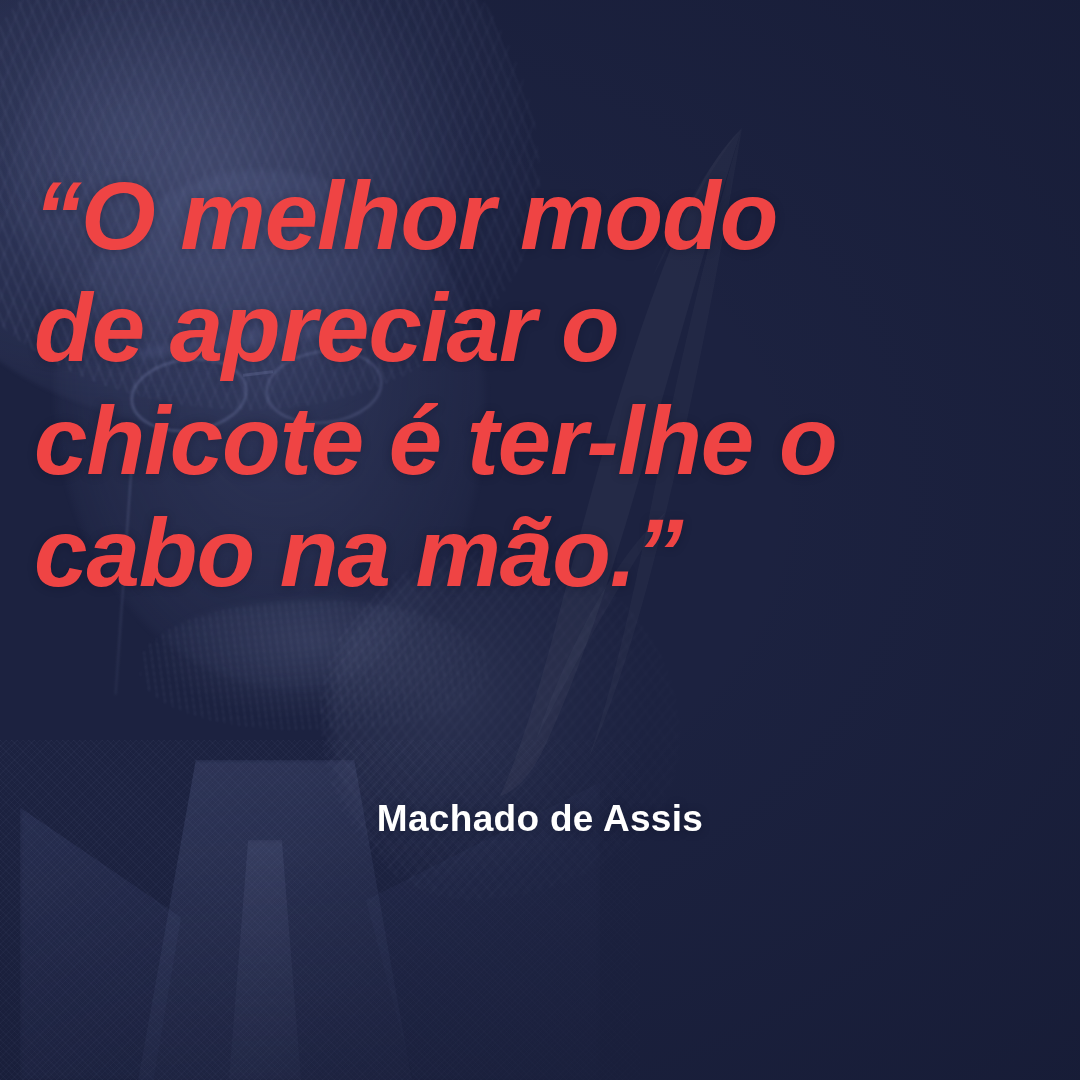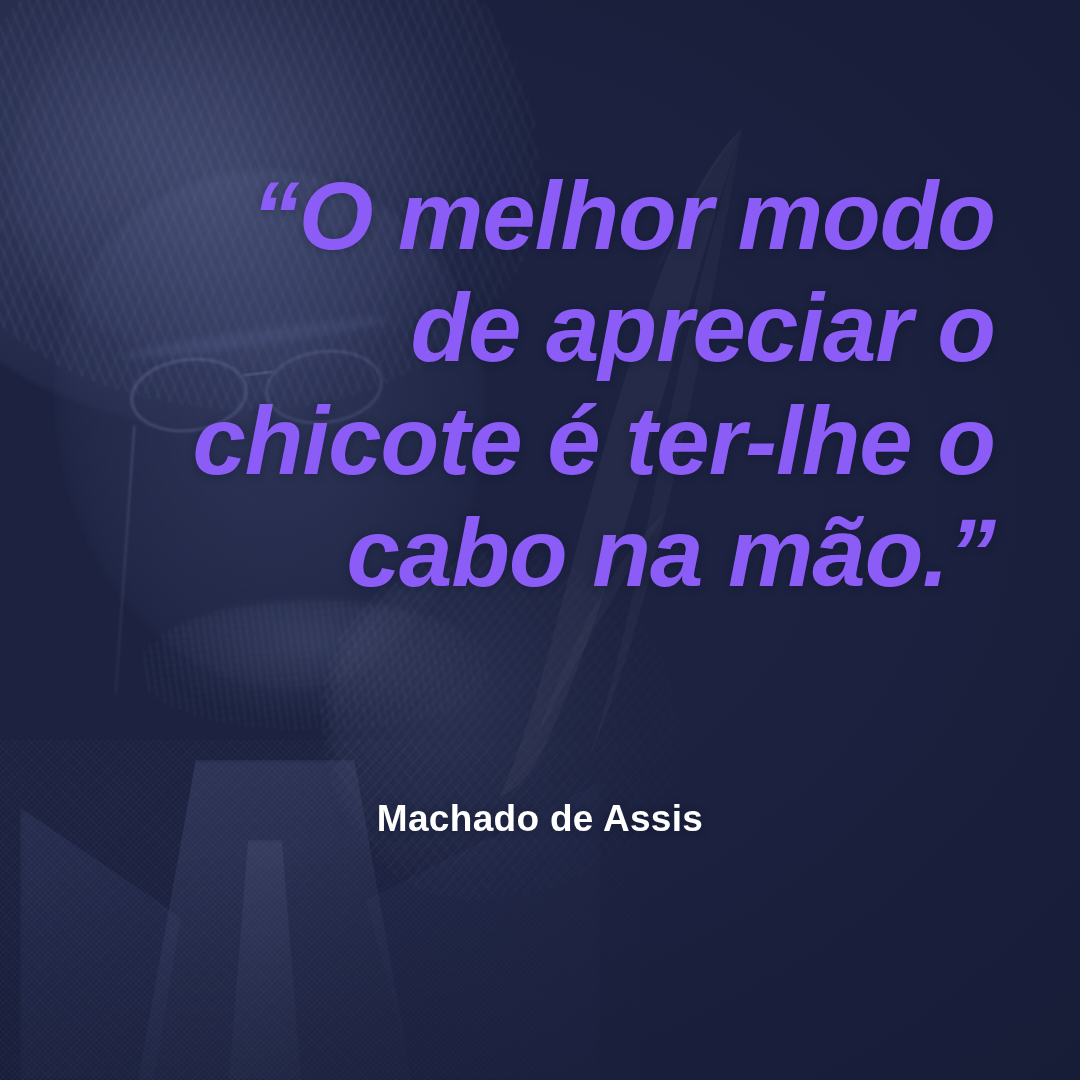--- a/index.html
+++ b/index.html
@@ -187,23 +187,23 @@
     width:300px;height:680px;
     opacity:.85;
     pointer-events:none;
   }
   .wm-feather svg{width:100%;height:100%;display:block;}
 
   
   .quote{
     position:absolute;
     left:0;right:0;top:160px;
-    text-align:right;
-    padding:0 85px;
-    color:#8b5cf6;
+    text-align:left;
+    padding:0 34px;
+    color:#ef4444;
     font-style:italic;
     font-weight:700;
     font-size:96px;
     line-height:1.17;
     letter-spacing:-1px;
     white-space:pre-line;
     text-shadow:0 1px 10px rgba(10,14,32,.30);
   }
 
   

